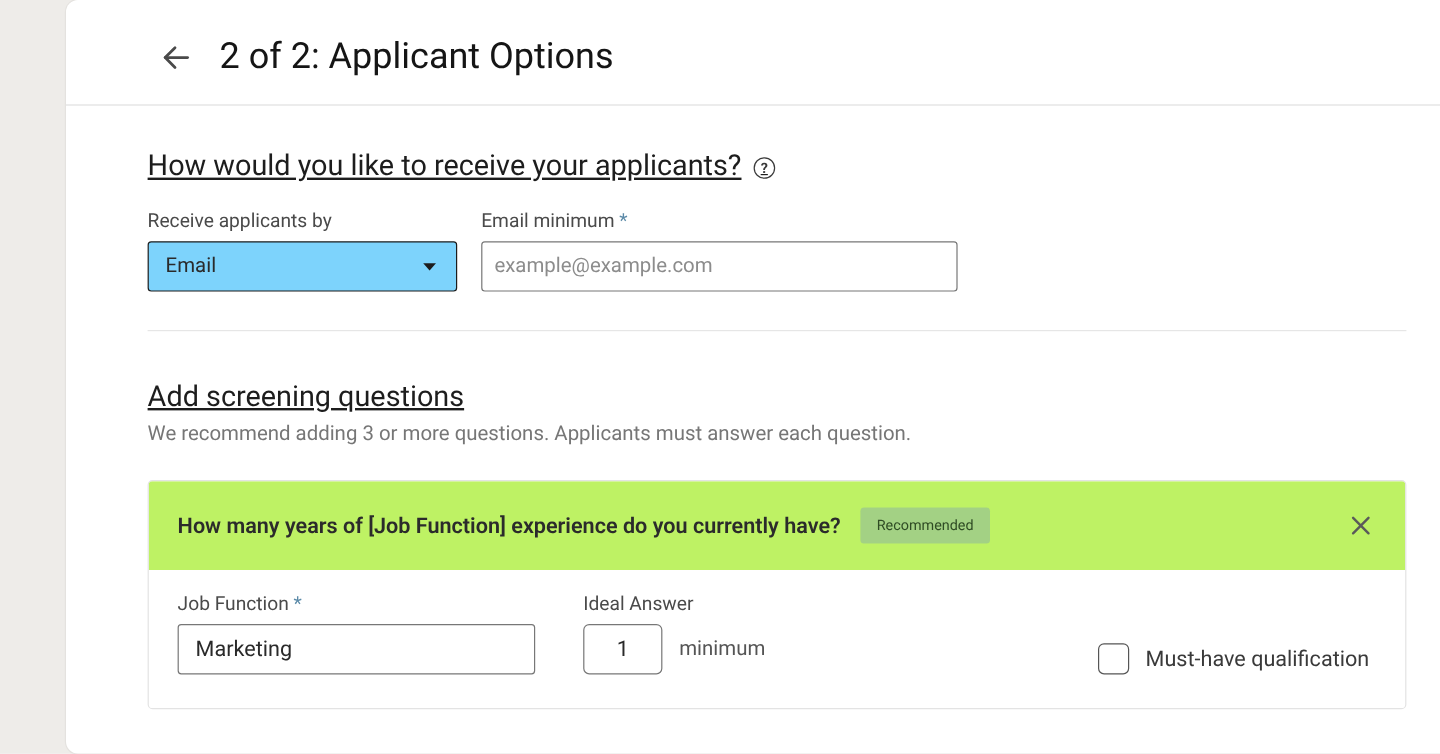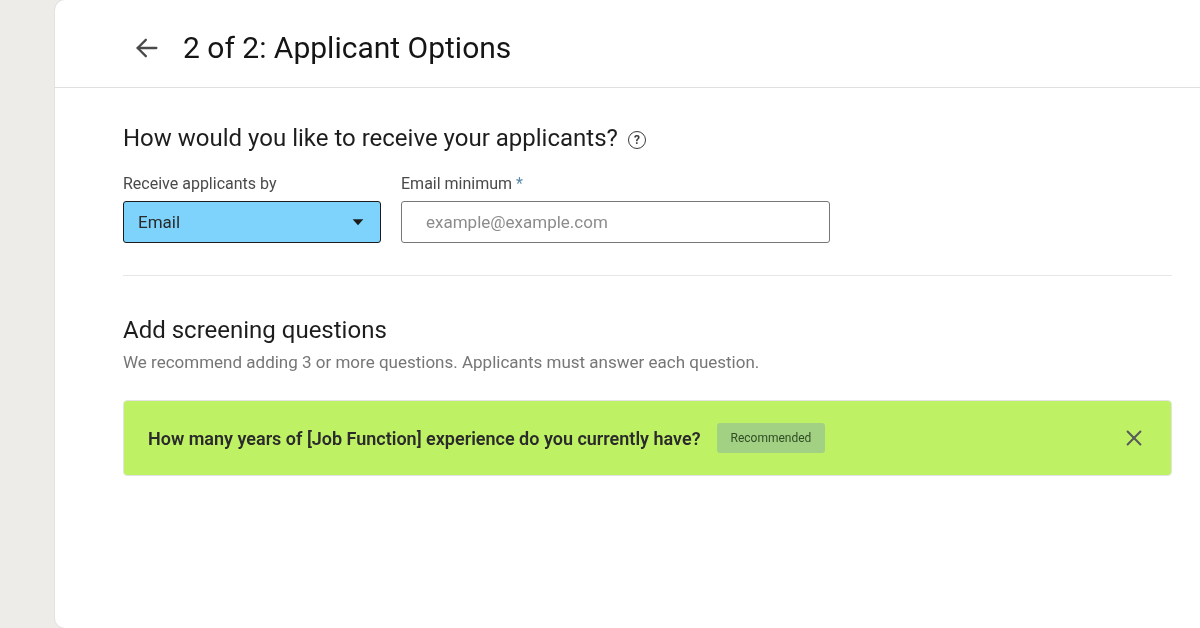--- a/index.html
+++ b/index.html
@@ -45,20 +45,21 @@
   .content {
     padding: 36px 68px 0 68px;
   }
   .section-title {
     font-size: 24px;
     font-weight: 400;
     color: #1d1d1d;
     display: flex;
     align-items: center;
     gap: 10px;
+    text-decoration: underline;
   }
   .help-icon {
     width: 18px; height: 18px;
     border: 1.6px solid #3a3a3a;
     border-radius: 50%;
     font-size: 12px;
     font-weight: 700;
     display: inline-flex;
     align-items: center;
     justify-content: center;
@@ -88,25 +89,25 @@
     align-items: center;
     justify-content: space-between;
     padding: 0 14px;
     font-size: 17px;
     color: #2a2a2a;
     cursor: pointer;
     background: #7dd3fc;
   }
   .select-wrap .caret { color:#1c1c1c; }
   .text-input {
-    width: 429px;
+    width: 397px;
     height: 42px;
     border: 1px solid #777;
     border-radius: 3px;
-    padding: 0 24px;
+    padding: 0 10px;
     font-size: 17px;
     color: #0f172a;
     font-family: inherit;
     outline: none;
     background: #fff;
   }
   .text-input::placeholder { color: #8c8c8c; }
   .thin-divider {
     height: 1px;
     background: #e6e6e6;
@@ -255,17 +256,41 @@
         <div class="q-header">
           <span class="q-text">How many years of [Job Function] experience do you currently have?</span>
           <span class="badge">Recommended</span>
           <span class="close-btn">
             <svg width="22" height="22" viewBox="0 0 24 24" fill="none" stroke="currentColor" stroke-width="2.2" stroke-linecap="round">
               <line x1="5" y1="5" x2="19" y2="19"></line>
               <line x1="19" y1="5" x2="5" y2="19"></line>
             </svg>
           </span>
         </div>
+        <div class="q-body">
+
+          <div>
+            <div class="field-label">
+              <span>Job Function</span>
+              <span class="req-star"> *</span>
+            </div>
+            <input class="jf-input" type="text" value="Marketing" style="">
+          </div>
+
+          <div>
+            <div class="field-label">Ideal Answer</div>
+            <div class="ideal-wrap">
+              <input class="num-input" type="text" value="1" style="">
+              <span class="min-text">minimum</span>
+            </div>
+          </div>
+
+          <div class="must-wrap">
+            <div class="checkbox"></div>
+            <span class="must-label">Must-have qualification</span>
+          </div>
+
+        </div>
       </div>
     </div>
 
   </div>
 </div>
 
 </body></html>

